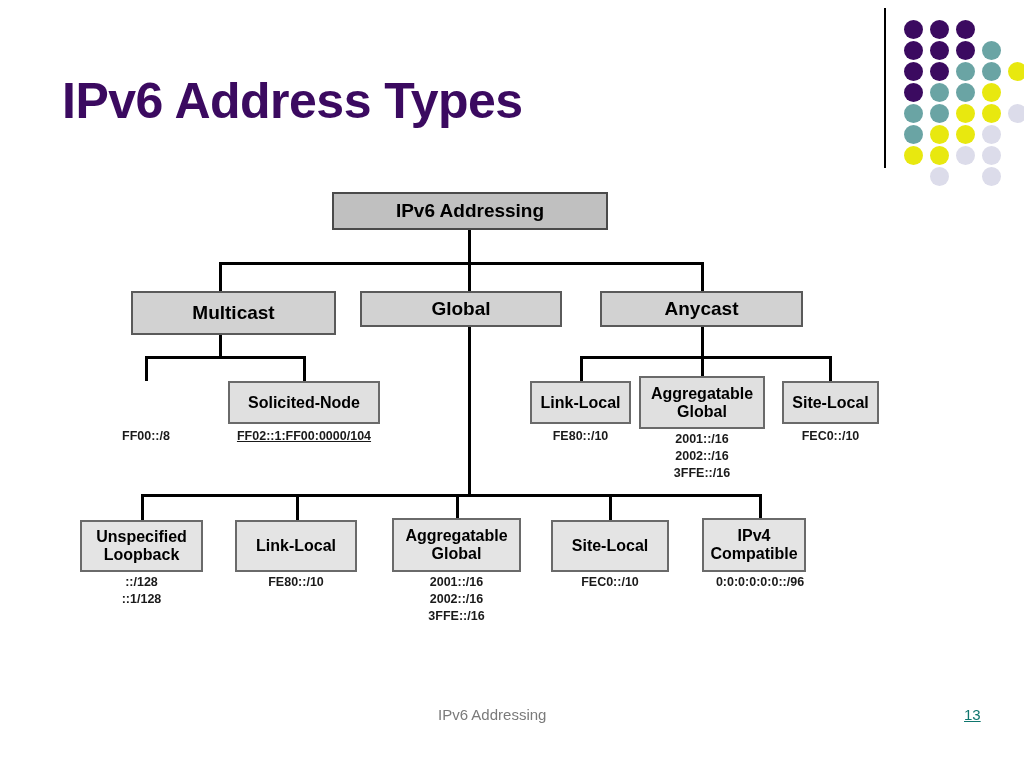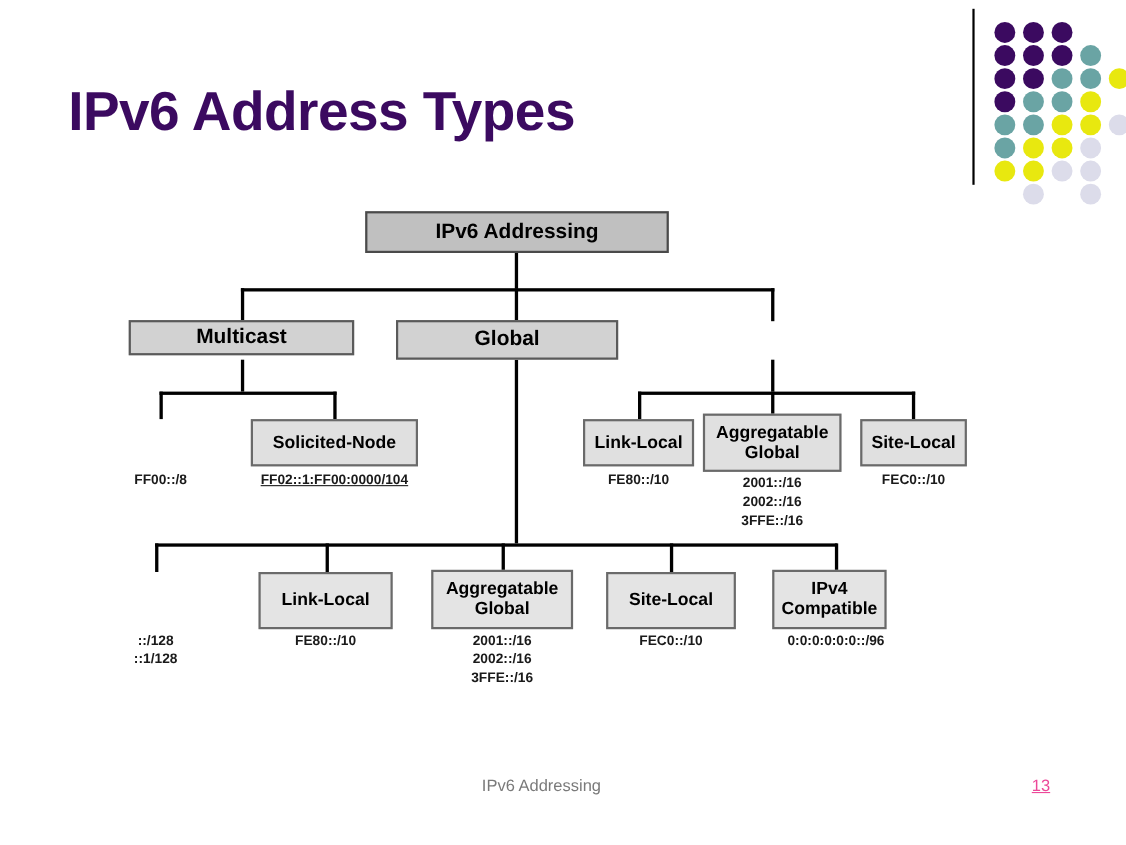--- a/index.html
+++ b/index.html
@@ -126,24 +126,24 @@
   
   #footer-title {
     position: absolute;
     left: 438px;
     top: 706px;
     font-size: 15px;
     color: #7a7a7a;
   }
   #footer-page {
     position: absolute;
-    left: 938px;
+    left: 964px;
     top: 706px;
     font-size: 15px;
-    color: #ec4899;
+    color: #0f766e;
     text-decoration: underline;
   }
 </style>
 </head>
 <body>
 
 <div id="slide-title">IPv6 Address Types</div>
 
 <div id="logo">
   <div id="logo-rule"></div>
@@ -185,22 +185,23 @@
   <div class="node root" style="left:332px; top:192px; width:276px; height:38px;">IPv6 Addressing</div>
 
   <div class="vline" style="left:468px; top:230px; height:32px;"></div>
 
   <div class="hline" style="left:219px; top:262px; width:485px;"></div>
 
   <div class="vline" style="left:219px; top:262px; height:30px;"></div>
   <div class="vline" style="left:468px; top:262px; height:30px;"></div>
   <div class="vline" style="left:701px; top:262px; height:30px;"></div>
 
-  <div class="node lvl2" style="left:117px; top:291px; width:205px; height:32px;">Multicast</div>
+  <div class="node lvl2" style="left:131px; top:291px; width:205px; height:44px;">Multicast</div>
   <div class="node lvl2" style="left:360px; top:291px; width:202px; height:36px;">Global</div>
+  <div class="node lvl2" style="left:600px; top:291px; width:203px; height:36px;">Anycast</div>
 
   <div class="vline" style="left:219px; top:327px; height:29px;"></div>
   <div class="hline" style="left:145px; top:356px; width:161px;"></div>
   <div class="vline" style="left:145px; top:356px; height:25px;"></div>
   <div class="vline" style="left:303px; top:356px; height:25px;"></div>
 
   <div class="prefix" style="left:85px; top:428px; width:122px;">FF00::/8</div>
 
   <div class="node lvl3" style="left:228px; top:381px; width:152px; height:43px;">Solicited-Node</div>
   <div class="prefix" style="left:213px; top:428px; width:182px;text-decoration:underline;">FF02::1:FF00:0000/104</div>
@@ -224,20 +225,24 @@
   <div class="prefix" style="left:777px; top:428px; width:107px;">FEC0::/10</div>
 
   <div class="vline" style="left:468px; top:327px; height:167px;"></div>
   <div class="hline" style="left:141px; top:494px; width:620px;"></div>
   <div class="vline" style="left:141px; top:494px; height:26px;"></div>
   <div class="vline" style="left:296px; top:494px; height:26px;"></div>
   <div class="vline" style="left:456px; top:494px; height:26px;"></div>
   <div class="vline" style="left:609px; top:494px; height:26px;"></div>
   <div class="vline" style="left:759px; top:494px; height:26px;"></div>
 
+  <div class="node leaf" style="left: 80px; top: 520px; width: 123px; height: 52px; display: flex; flex-direction: column; align-items: center; justify-content: center;">
+      <div>Unspecified</div>
+      <div>Loopback</div>
+    </div>
   <div class="prefix" style="left: 80px; top: 574px; width: 123px; display: flex; flex-direction: column; align-items: center; justify-content: center;"><div>::/128</div><div>::1/128</div></div>
 
   <div class="node leaf" style="left:235px; top:520px; width:122px; height:52px;">Link-Local</div>
   <div class="prefix" style="left:235px; top:574px; width:122px;">FE80::/10</div>
 
   <div class="node leaf" style="left: 392px; top: 518px; width: 129px; height: 54px; display: flex; flex-direction: column; align-items: center; justify-content: center;">
       <div>Aggregatable</div>
       <div>Global</div>
     </div>
   <div class="prefix" style="left: 392px; top: 574px; width: 129px; display: flex; flex-direction: column; align-items: center; justify-content: center;"><div>2001::/16</div><div>2002::/16</div><div>3FFE::/16</div></div>

